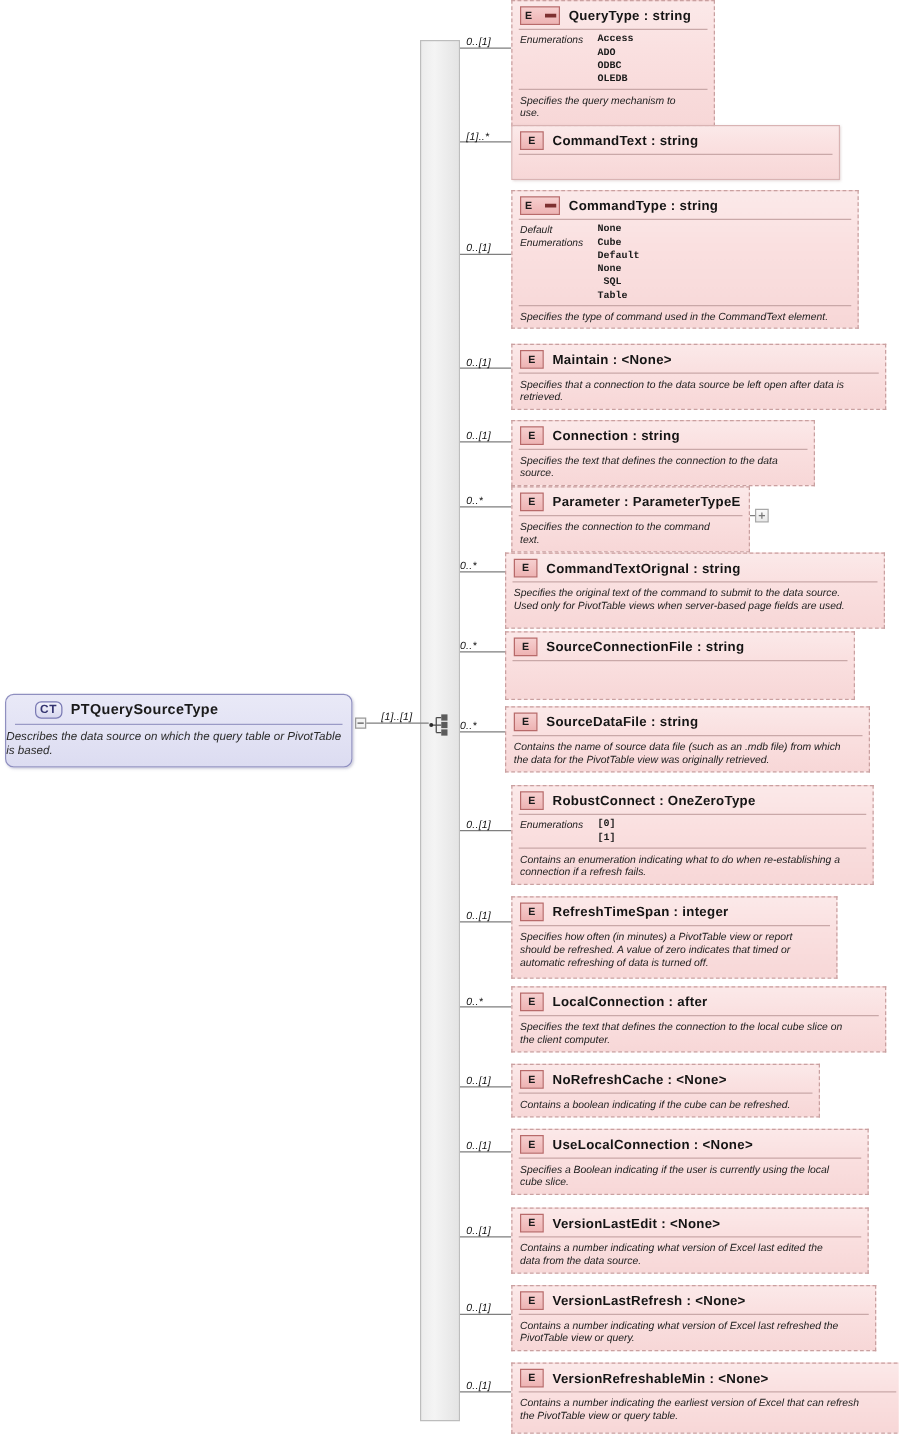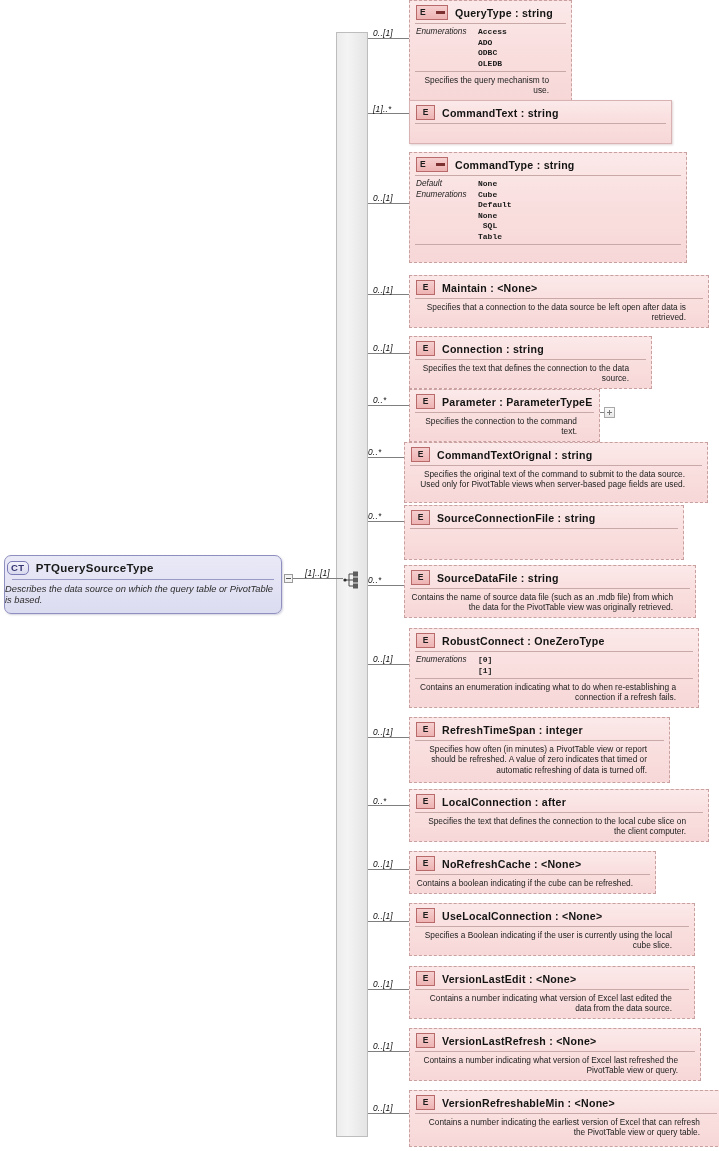--- a/index.html
+++ b/index.html
@@ -11,21 +11,21 @@
 
   
   #root-node{
     position:absolute;left:4px;top:555px;width:278px;
     border:1px solid #8f8fc0;border-radius:7px;
     background:linear-gradient(to bottom,#e9e9f7 0%,#e2e2f4 55%,#dcdcf1 100%);
     box-shadow:1px 1px 2px rgba(120,120,160,.35);
     box-sizing:border-box;
   }
   #root-node .rn-head{
-    display:flex;align-items:center;gap:7px;padding:5px 8px 4px 2px;
+    display:flex;align-items:center;gap:7px;padding:5px 8px 4px 23px;
   }
   .ct-badge{
     display:inline-block;border:1px solid #7a7ab4;border-radius:5px;
     background:linear-gradient(to bottom,#f2f2fb,#d8d8ef);
     color:#343470;font-size:9.5px;font-weight:bold;
     padding:1px 3px 1px 3px;line-height:10px;letter-spacing:.5px;
   }
   #root-node .rn-title{
     font-size:11.5px;font-weight:bold;color:#1a1a1a;letter-spacing:.3px;
   }
@@ -74,21 +74,21 @@
   .e-badge.enum:after{
     content:"";position:absolute;right:2px;top:5px;width:9px;height:3px;
     background:#7d3030;
   }
   .c-title{font-size:10.6px;font-weight:bold;color:#141414;letter-spacing:.25px;white-space:nowrap;}
   .c-rule{height:1px;background:#c9a8a8;margin:0 5px;}
   .c-props{display:flex;padding:3px 6px 2px 6px;font-size:8.2px;line-height:10.5px;}
   .c-props .p-labels{width:62px;flex:0 0 62px;font-style:italic;color:#1e1e1e;}
   .c-props .p-values{font-family:"Liberation Mono","DejaVu Sans Mono",monospace;
     font-size:8px;font-weight:bold;color:#1b1b1b;line-height:10.5px;white-space:pre;}
-  .c-doc{padding:3px 22px 4px 6px;font-size:8.3px;color:#222;line-height:10.4px;text-align:right;}
+  .c-doc{padding:3px 22px 4px 6px;font-size:8.3px;font-style:italic;color:#222;line-height:10.4px;}
 
   
   .card-label{
     position:absolute;font-size:8.4px;font-style:italic;color:#111;
     white-space:nowrap;letter-spacing:.2px;
   }
   .conn{position:absolute;height:1px;background:#7f7f7f;}
 
   
   .plus-box{
@@ -179,20 +179,21 @@
           <div>&nbsp;</div>
           <div>&nbsp;</div>
         </div>
         <div class="p-values"><div>None</div><div>Cube
 Default
 None
  SQL
 Table</div></div>
       </div>
       <div class="c-rule"></div>
+      <div class="c-doc">Specifies the type of command used in the CommandText element.</div>
     </div>
     <div class="conn" style="left: 368px; top: 294px; width: 41px;"></div>
     <div class="card-label" style="left: 373px; top: 285px;">0..[1]</div>
     <div class="card" style="left: 409px; top: 275px; width: 300px; min-height: 51px;">
       <div class="c-head">
         <span class="e-badge">E</span>
         <span class="c-title">Maintain : &lt;None&gt;</span>
       </div>
       <div class="c-rule"></div>
       <div class="c-doc">Specifies that a connection to the data source be left open after data is retrieved.</div>

